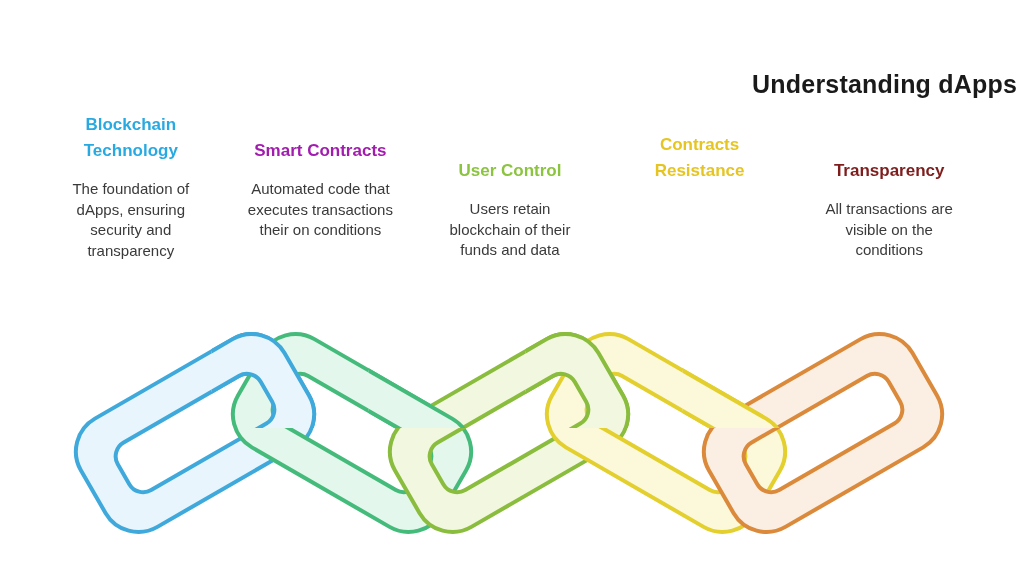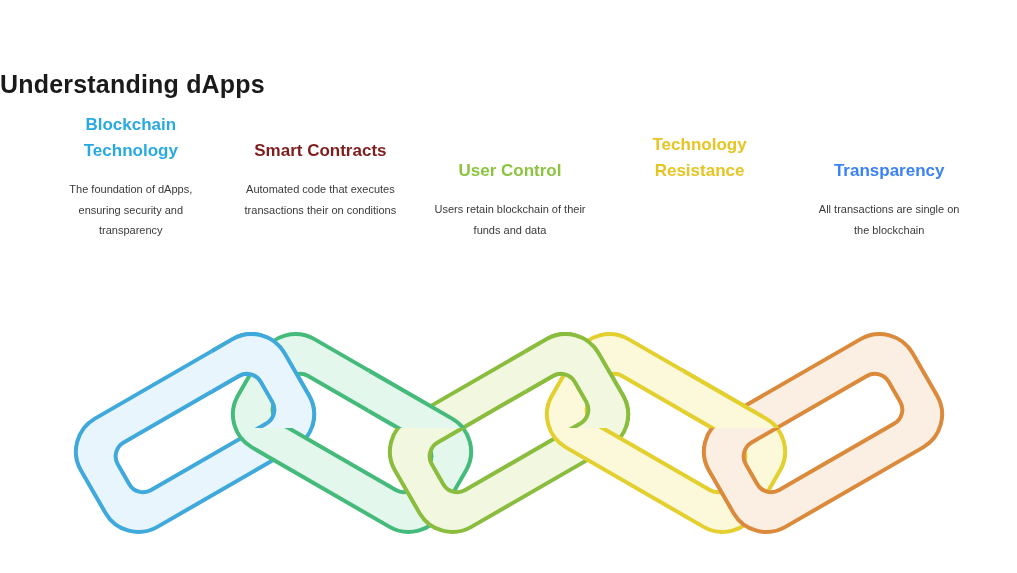--- a/index.html
+++ b/index.html
@@ -7,21 +7,21 @@
   .canvas{
     position:relative;
     width:1017px;
     height:573px;
     background:#ffffff;
     overflow:hidden;
   }
   .page-title{
     position:absolute;
     top:53px; left:0; right:0;
-    text-align:left;
+    text-align:right;
     font-size:25px;
     font-weight:bold;
     color:#1a1a1a;
     letter-spacing:0.2px;
   }
   .columns{
     position:absolute;
     top:112px; left:36px; right:33px;
     display:flex;
   }
@@ -40,21 +40,21 @@
   }
   .col-heading{
     font-size:17px;
     font-weight:bold;
     line-height:26px;
     max-width:158px;
   }
   .col-desc{
     margin:15px auto 8px;
     max-width:152px;
-    font-size:11px;
+    font-size:15px;
     line-height:20.5px;
     color:#3a3a3a;
   }
   .chain-svg{
     position:absolute;
     top:293px; left:0;
     display:block;
   }
 </style>
 </head>
@@ -68,43 +68,43 @@
 
     <div class="column">
       <div class="heading-box">
         <div class="col-heading" style="color: rgb(41, 169, 225);">Blockchain Technology</div>
       </div>
       <div class="col-desc">The foundation of dApps, ensuring security and transparency</div>
     </div>
 
     <div class="column">
       <div class="heading-box">
-        <div class="col-heading" style="color: #7f1d1d;">Smart Contracts</div>
+        <div class="col-heading" style="color: #a21caf;">Smart Contracts</div>
       </div>
       <div class="col-desc">Automated code that executes transactions their on conditions</div>
     </div>
 
     <div class="column offset">
       <div class="heading-box">
         <div class="col-heading" style="color: rgb(139, 196, 63); text-align: center;">User Control</div>
       </div>
       <div class="col-desc">Users retain blockchain of their funds and data</div>
     </div>
 
     <div class="column offset">
       <div class="heading-box">
-        <div class="col-heading" style="color: rgb(230, 197, 34);">Technology Resistance</div>
+        <div class="col-heading" style="color: rgb(230, 197, 34);">Contracts Resistance</div>
       </div>
     </div>
 
     <div class="column offset">
       <div class="heading-box">
-        <div class="col-heading" style="color: #3b82f6;">Transparency</div>
+        <div class="col-heading" style="color: #7f1d1d;">Transparency</div>
       </div>
-      <div class="col-desc">All transactions are single on the blockchain</div>
+      <div class="col-desc">All transactions are visible on the conditions</div>
     </div>
 
   </div>
 
   <svg class="chain-svg" width="1017" height="280" viewBox="0 0 1017 280">
       <defs>
         <clipPath id="weave-clip-0">
           <rect x="211.5" y="0" width="124" height="135"></rect>
         </clipPath>
         <clipPath id="weave-clip-1">

